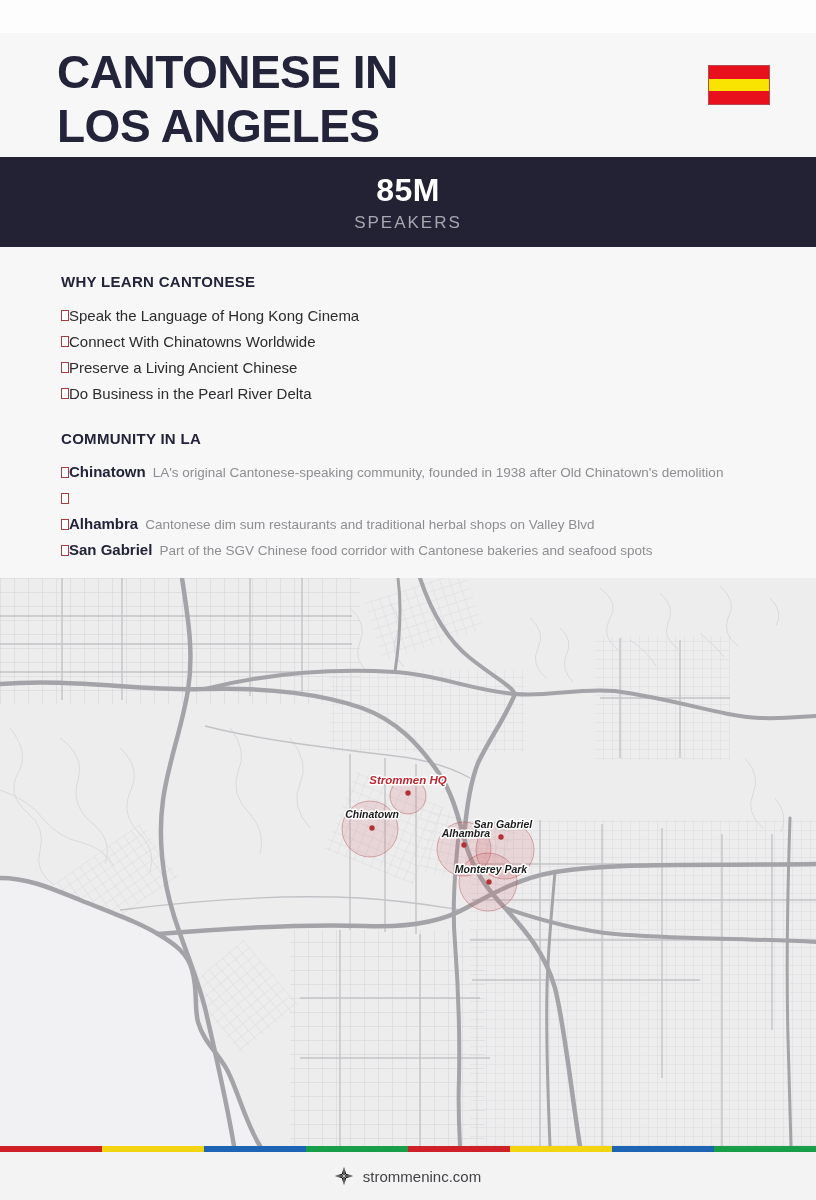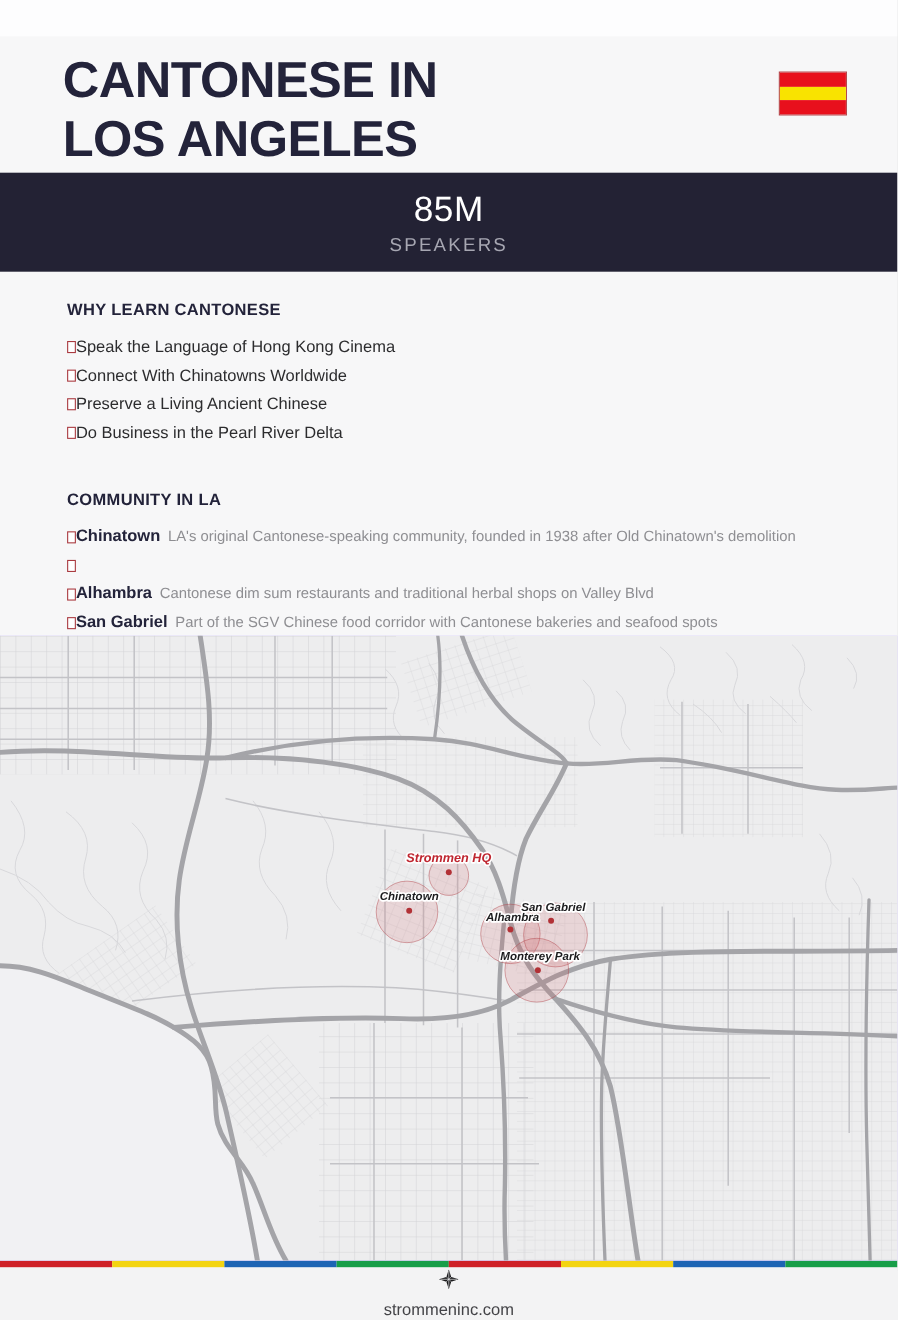--- a/index.html
+++ b/index.html
@@ -8,39 +8,39 @@
     position:relative; width:816px; height:1200px; margin:0 auto;
     background:#f7f7f8; overflow:hidden;
     font-family:"Liberation Sans", sans-serif;
   }
   .top-white { height:33px; background:#fdfdfe; }
   .header { position:relative; height:124px; padding:12px 57px 0; }
   .page-title { font-size:46px; line-height:54px; font-weight:bold; color:#23233a; letter-spacing:-0.5px; }
   .flag { position:absolute; top:32px; right:46px; width:62px; height:40px; border:1px solid #b5494d; display:flex; flex-direction:column; }
   .flag > div { flex:1; }
   .banner { height:90px; background:#232234; display:flex; flex-direction:column; align-items:center; justify-content:center; }
-  .stat-value { color:#ffffff; font-size:32px; font-weight:normal; letter-spacing:0.5px; }
+  .stat-value { color:#ffffff; font-size:32px; font-weight:bold; letter-spacing:0.5px; }
   .stat-label { color:#a7a7b2; font-size:17px; letter-spacing:2px; margin-top:4px; }
   .content { height:331px; padding:26px 61px 0; overflow:hidden; }
   .section-heading { font-size:15px; font-weight:bold; color:#23233a; letter-spacing:0.3px; }
   .list { margin-top:12px; }
   .row { display:flex; align-items:center; height:26px; gap:0; }
   .tofu { width:8px; height:11px; border:1.6px solid #a93a40; background:#ffffff; flex:none; }
   .row-text { font-size:15px; color:#2c2c2e; }
   .c-name { font-size:15px; font-weight:bold; color:#23233a; }
   .c-desc { font-size:13.5px; color:#8e8e92; margin-left:7px; }
-  .community-heading { margin-top:40px; }
+  .community-heading { margin-top:24px; }
   .map { position:relative; width:816px; height:568px; background:#c4b5fd;font-style:italic; }
   .map svg { display:block; }
   .map text { font-family:"Liberation Sans", sans-serif; font-weight:bold; font-size:10.5px; fill:#1c1c1e;
               text-anchor:middle; paint-order:stroke; stroke:#ffffff; stroke-width:3px; stroke-linejoin:round; }
   .map text.hq { fill:#bf2630; font-size:11.5px; }
   .stripe { height:6px; display:flex; }
   .stripe > div { flex:1; }
-  .footer { height:48px; background:#f3f3f4; display:flex; align-items:center; justify-content:center; gap:10px;flex-direction:column; }
+  .footer { height:48px; background:#f3f3f4; display:flex; align-items:center; justify-content:center; gap:10px; }
   .site-url { font-size:15px; color:#434347; }
 </style>
 </head>
 <body>
 
 <div class="page">
 
   <div class="top-white"></div>
 
   <div class="header">

